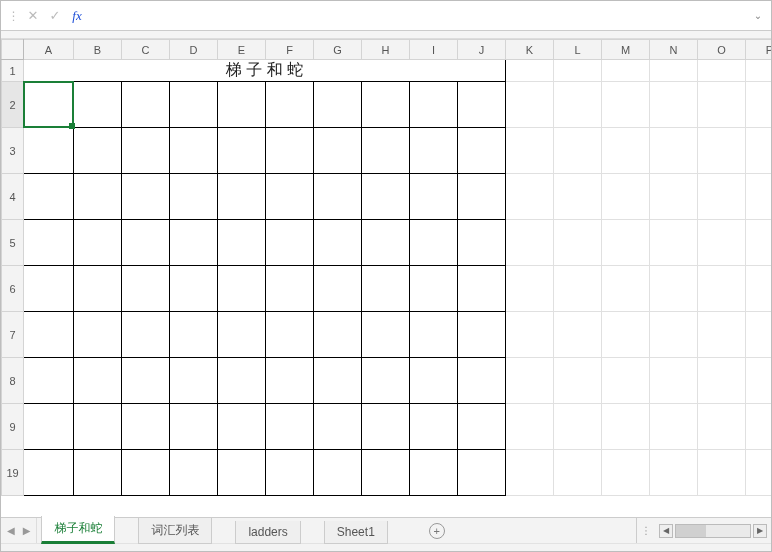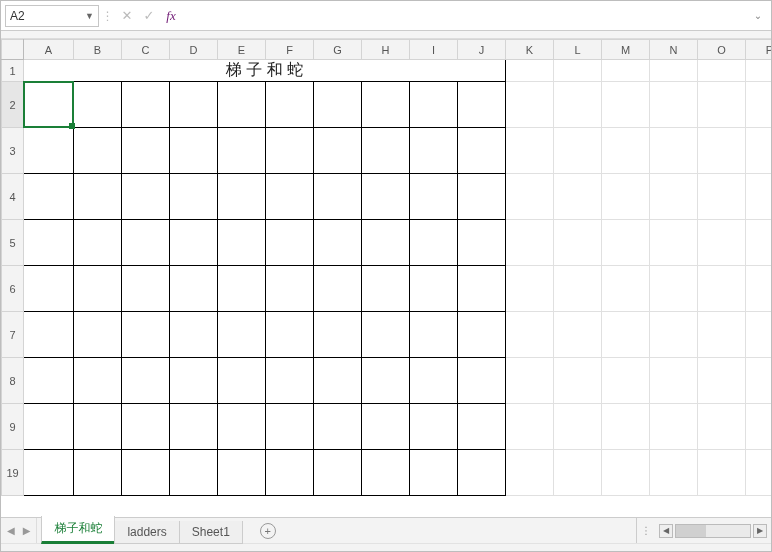--- a/index.html
+++ b/index.html
@@ -52,21 +52,21 @@
   }
   .fb-btn {
     width: 22px; height: 22px;
     display: flex; align-items: center; justify-content: center;
     color: #bbb;
     font-size: 13px;
   }
   .fb-btn.fx {
     font-style: italic;
     font-family: "Cambria Math", serif;
-    color: #701a75;
+    color: #1d4ed8;
     font-size: 13px;
   }
   .formula-input {
     flex: 1;
     height: 22px;
     border: none;
     outline: none;
     padding: 0 6px;
     font-size: 12px;
     color: #333;
@@ -188,20 +188,21 @@
     border-right: 1px solid #ddd;
     color: #999;
     font-size: 10px;
   }
   .tab-nav span { display:inline-block; }
   .tabs {
     display: flex;
     align-items: flex-end;
     padding-left: 4px;
     flex: 1;
+    gap: 24px;
   }
   .tab {
     padding: 4px 12px 4px 12px;
     border: 1px solid #ccc;
     border-top: none;
     background: #efefef;
     color: #555;
     margin-right: -1px;
     position: relative;
     top: 1px;
@@ -257,24 +258,20 @@
   .status-bar {
     height: 8px;
     background: #f3f3f3;
     border-top: 1px solid #e2e2e2;
   }
 </style>
 </head>
 <body>
 
 <div class="formula-bar">
-  <div class="name-box">
-    <span class="nb-text">A2</span>
-    <span class="nb-arrow">▼</span>
-  </div>
   <div class="fb-sep">
       <span>⋮</span>
     </div>
   <div class="fb-btn">✕</div>
   <div class="fb-btn">✓</div>
   <div class="fb-btn fx">fx</div>
   <input type="text" class="formula-input" value="" style="">
   <div class="fb-expand">⌄</div>
 </div>
 
@@ -492,20 +489,21 @@
   </div>
 </div>
 
 <div class="tab-bar">
   <div class="tab-nav">
     <span>◀</span>
     <span>▶</span>
   </div>
   <div class="tabs" id="tabs">
       <div class="tab active">梯子和蛇</div>
+      <div class="tab">词汇列表</div>
       <div class="tab">ladders</div>
       <div class="tab">Sheet1</div>
       <div class="tab-new">
         <div class="circle">+</div>
       </div>
       <div class="tab-spacer"></div>
     </div>
   <div class="hscroll-zone">
     <span style="color:#999;font-size:10px;margin-right:6px;">⋮</span>
     <div class="hscroll-btn">◀</div>

